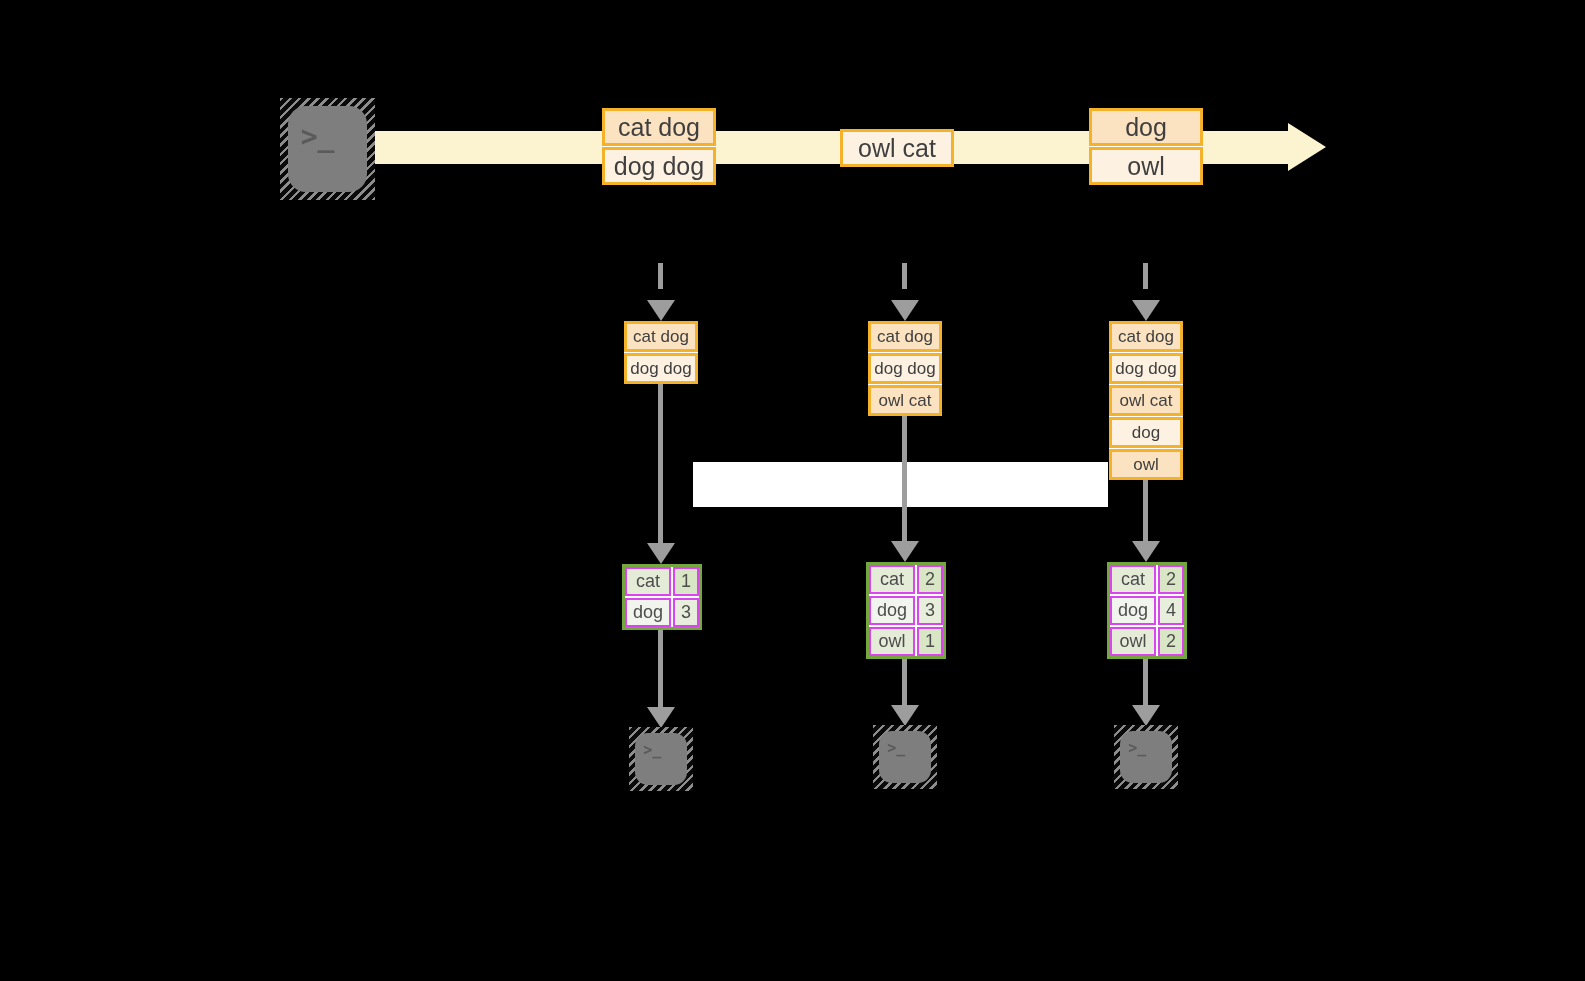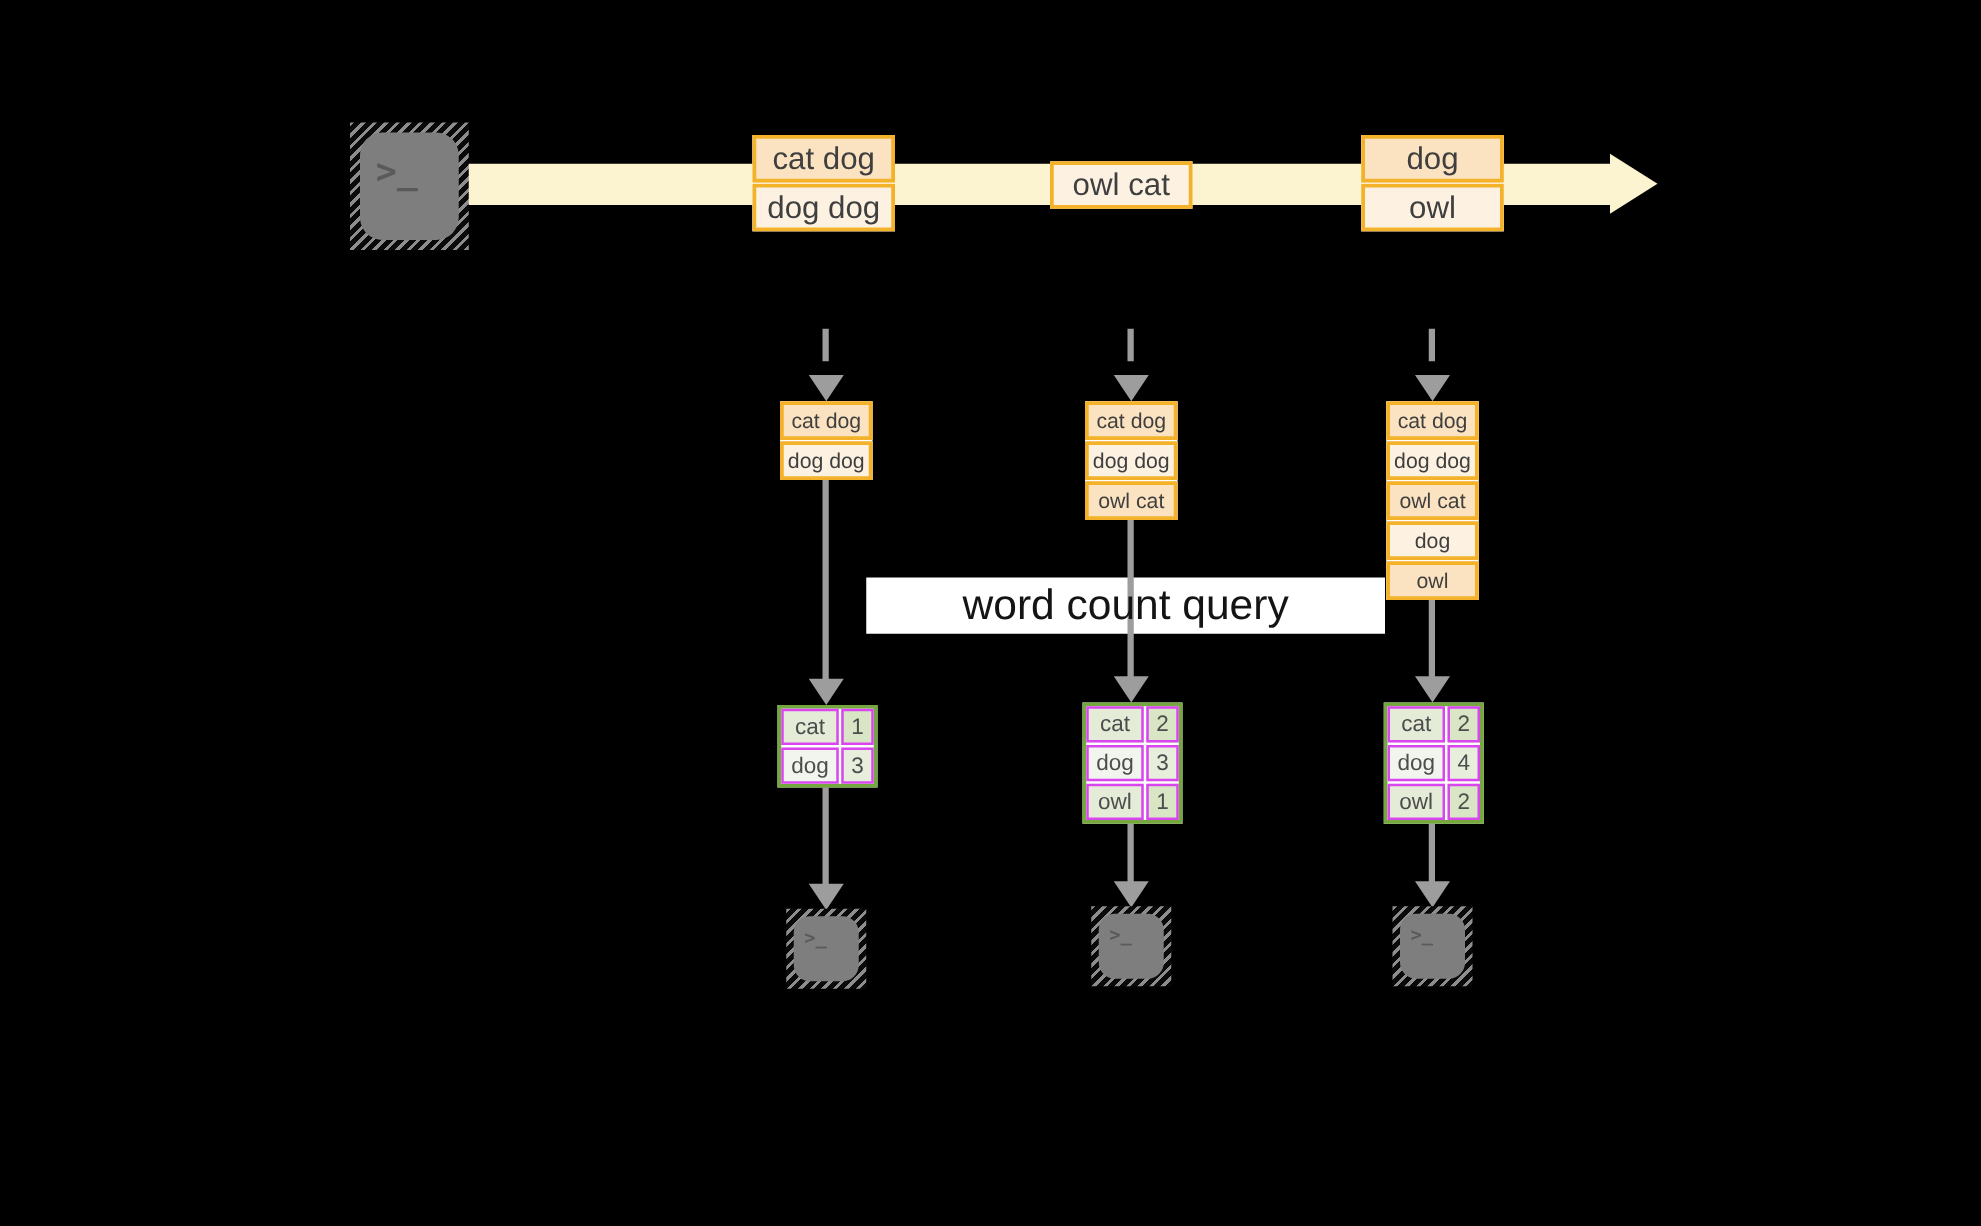--- a/index.html
+++ b/index.html
@@ -128,21 +128,20 @@
       </div>
     <div class="cell">
         <span>dog</span>
       </div>
     <div class="cell">
         <span>owl</span>
       </div>
   </div>
 
   <div class="query-band" style="left:693px;top:462px;width:415px;height:45px"></div>
-  <div class="query-label" style="left:693px;top:462px;width:415px;height:45px">word count query</div>
 
   <div class="vl over" style="left:658px;top:384px;height:161px"></div>
   <div class="ah over" style="left:647px;top:543px"></div>
   <div class="vl over" style="left:902px;top:416px;height:127px"></div>
   <div class="ah over" style="left:891px;top:541px"></div>
   <div class="vl over" style="left:1143px;top:480px;height:63px"></div>
   <div class="ah over" style="left:1132px;top:541px"></div>
 
   <div class="gtable" style="left:622px;top:564px">
     <div class="gc">

